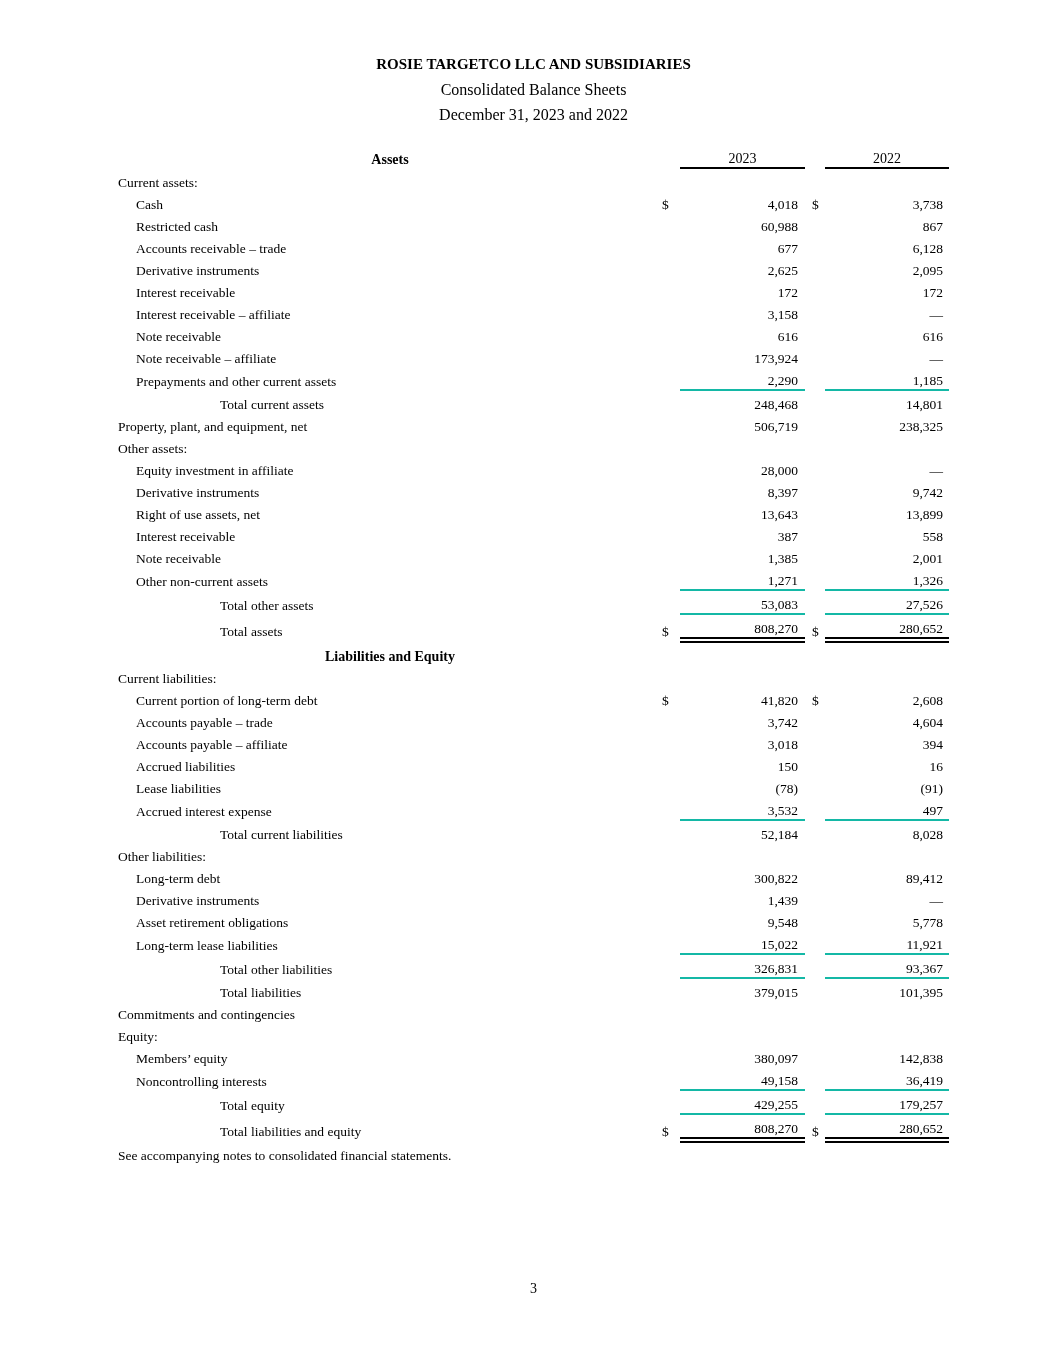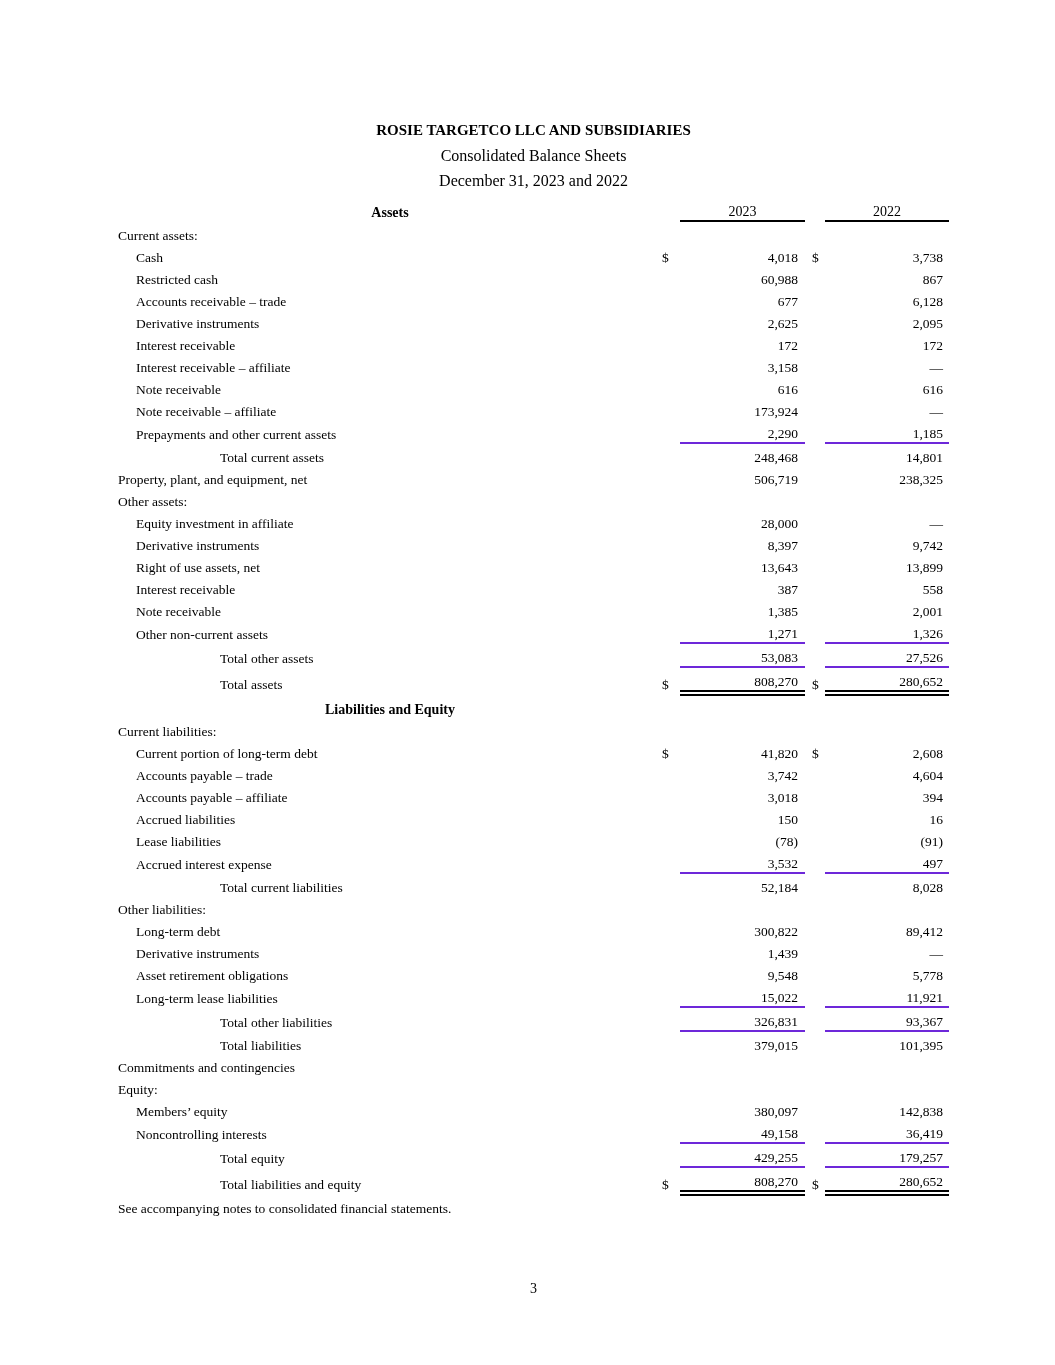--- a/index.html
+++ b/index.html
@@ -17,37 +17,37 @@
     overflow: hidden;
   }
   .page {
     position: absolute;
     left: 118px;
     top: 0;
     width: 831px;
     height: 1365px;
   }
   .titleblock {
-    padding-top: 118px;
+    padding-top: 52px;
     text-align: center;
   }
   .titleblock .t1 {
     font-weight: bold;
     font-size: 15px;
     line-height: 25px;
   }
   .titleblock .t2 {
     font-size: 16px;
     line-height: 25px;
   }
   table.bs {
     border-collapse: collapse;
     table-layout: fixed;
     width: 831px;
-    margin-top: 3px;
+    margin-top: 16px;
   }
   table.bs col.c-label { width: 544px; }
   table.bs col.c-d1   { width: 18px; }
   table.bs col.c-v1   { width: 125px; }
   table.bs col.c-gap  { width: 7px; }
   table.bs col.c-d2   { width: 13px; }
   table.bs col.c-v2   { width: 124px; }
   table.bs td, table.bs th {
     padding: 0;
     height: 22px;
@@ -65,21 +65,21 @@
   td.val { text-align: right; padding-bottom: 3px; }
   td.val.v1 { padding-right: 7px; }
   td.val.v2 { padding-right: 6px; }
   td.colhead-year {
     text-align: center;
     font-weight: bold;
     font-size: 14px;
     border-bottom: 2px solid #000;
     padding-bottom: 2px;
   }
-  td.rule-single { border-bottom: 2px solid #6d28d9; }
+  td.rule-single { border-bottom: 2px solid #14b8a6; }
   td.rule-double { border-bottom: 6px double #000; }
   .footnote {
     margin-top: 2px;
     text-align: left;
     line-height: 22px;
   }
   .pagenum {
     position: absolute;
     left: 0;
     top: 1281px;

